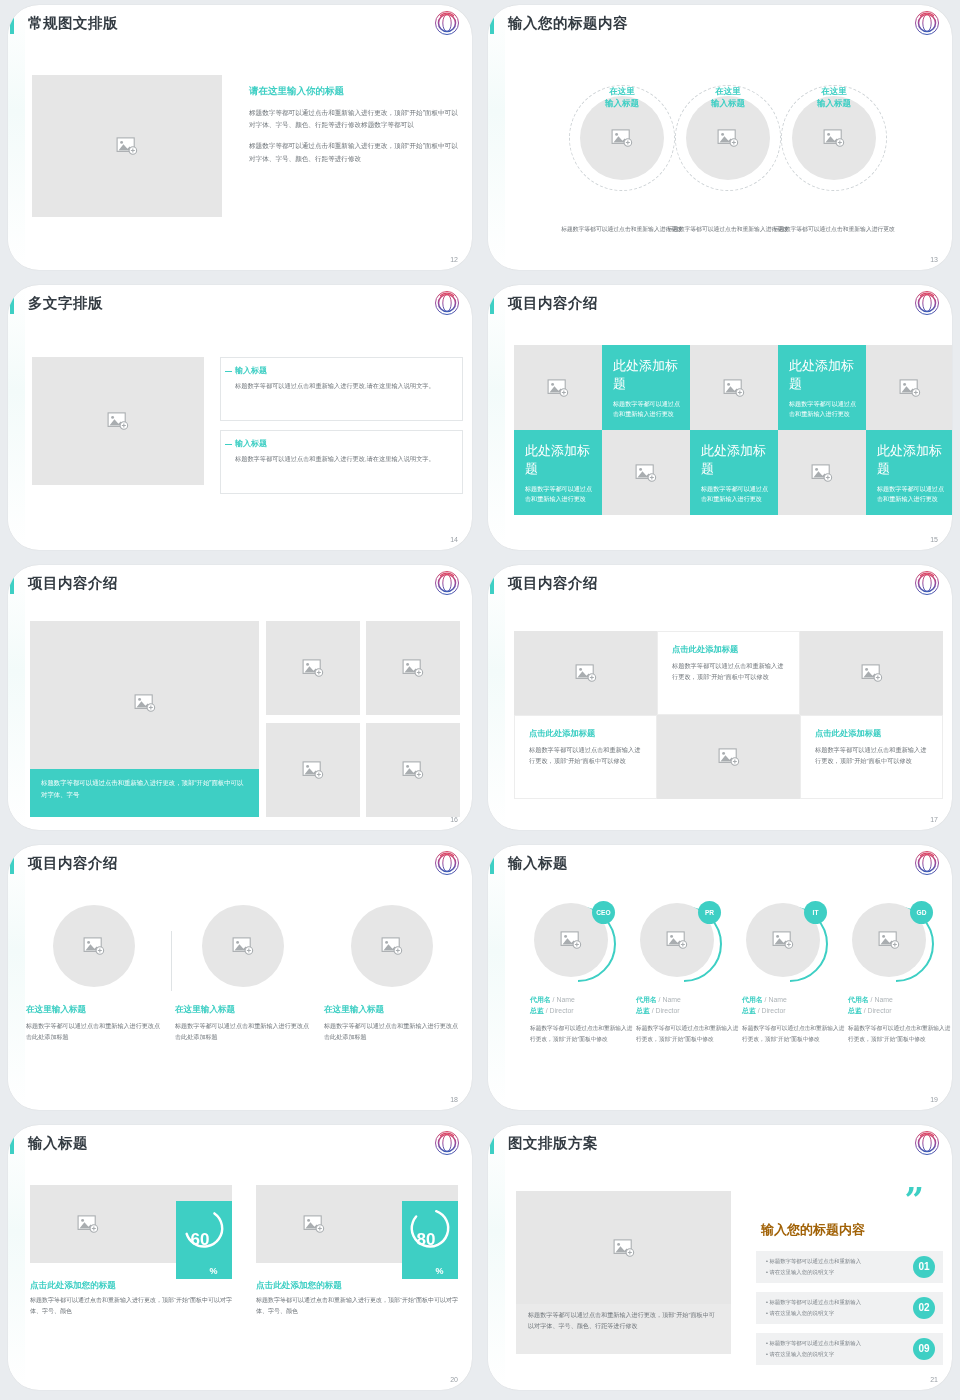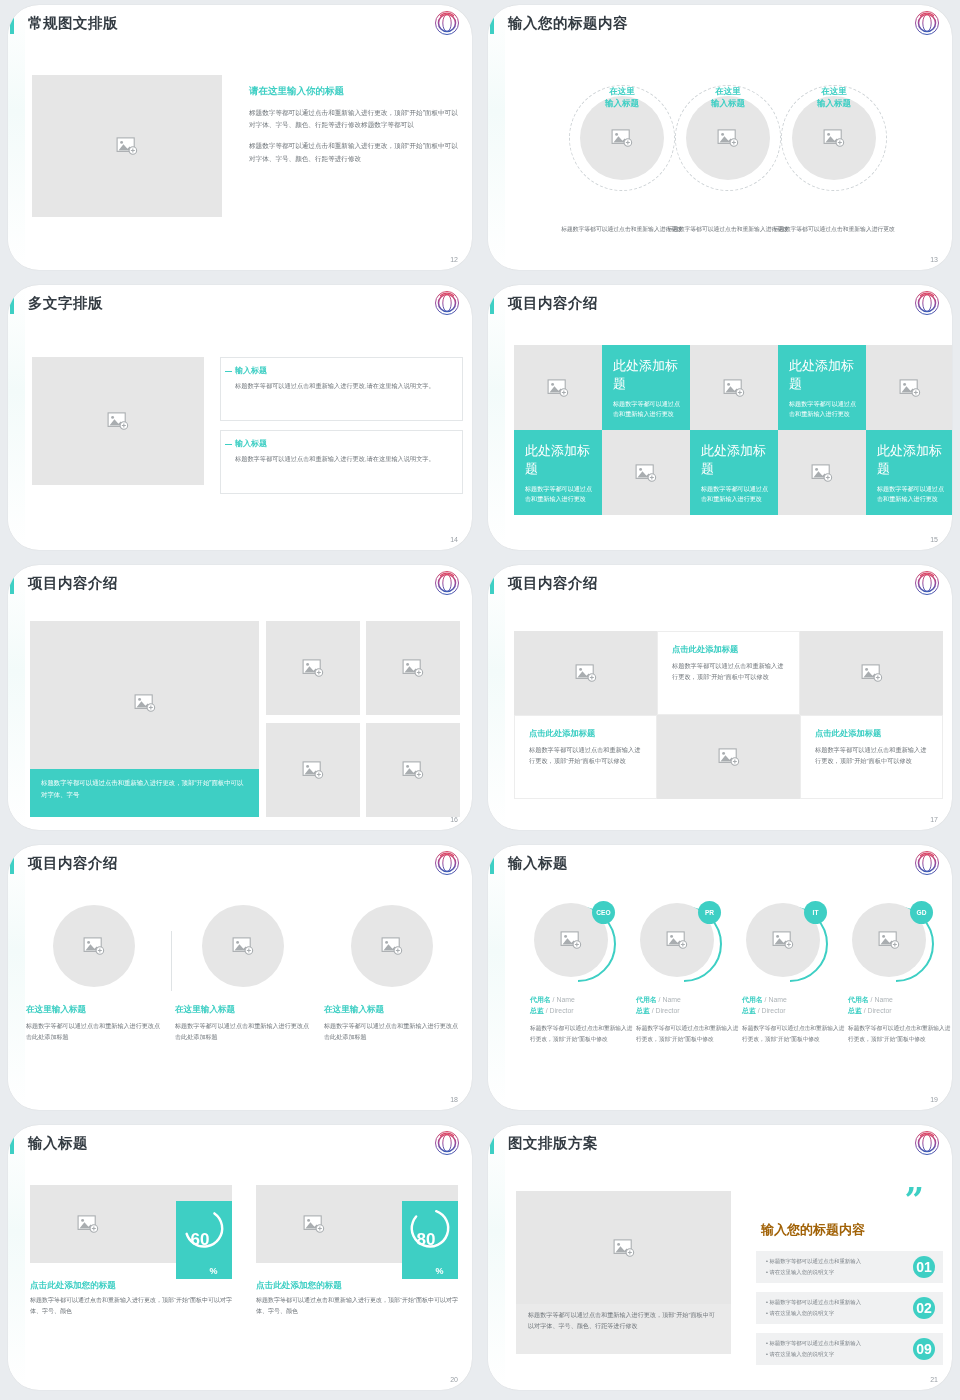--- a/index.html
+++ b/index.html
@@ -158,21 +158,21 @@
   .s21-img { position: absolute; left: 28px; top: 66px; width: 215px; height: 163px; background: #eaeaea; }
   .s21-imgtop { position: absolute; left: 0; top: 0; right: 0; height: 113px; background: #e6e6e6; }
   .s21-imgcap { position: absolute; left: 12px; right: 12px; bottom: 22px; font-size: 6.1px; color: #6d7378; line-height: 1.8; }
   .s21-quote { position: absolute; right: 28px; top: 58px; font-size: 34px; color: #3ecfc4; font-weight: bold; line-height: 1; font-family: "DejaVu Serif", serif; }
   .s21-ttl { position: absolute; left: 273px; top: 96px; font-size: 13px; font-weight: bold; color: #a16207; }
   .s21-row { position: absolute; left: 268px; width: 187px; height: 32px; background: #f0f1f2; }
   .s21-bul { position: absolute; left: 10px; font-size: 5.4px; color: #7a8086; line-height: 1.5; }
   .s21-num {
     position: absolute; right: 8px; top: 5px; width: 22px; height: 22px;
     border-radius: 50%; background: #3ecfc4; color: #fff;
-    font-size: 14px; font-weight: bold; text-align: center; line-height: 22px;
+    font-size: 10px; font-weight: bold; text-align: center; line-height: 22px;
   }
 </style>
 </head>
 <body>
 
 <div class="grid">
 
   <div class="cell">
     <div class="slide">
       <div class="hdr">

